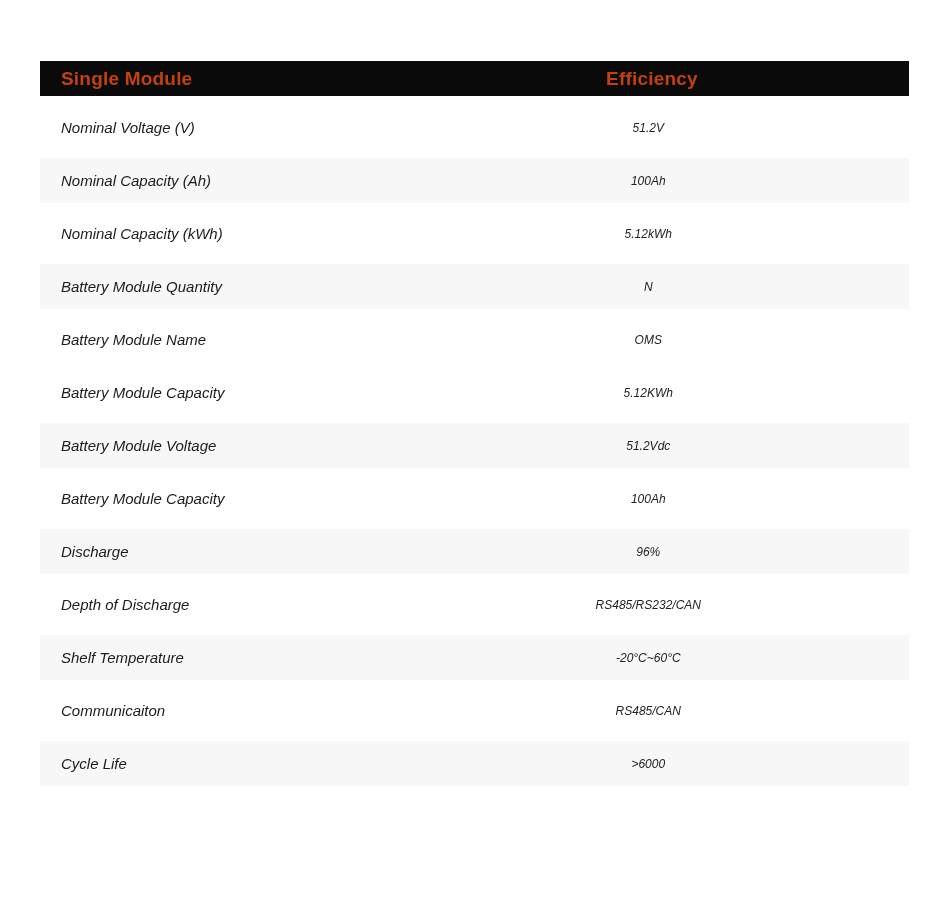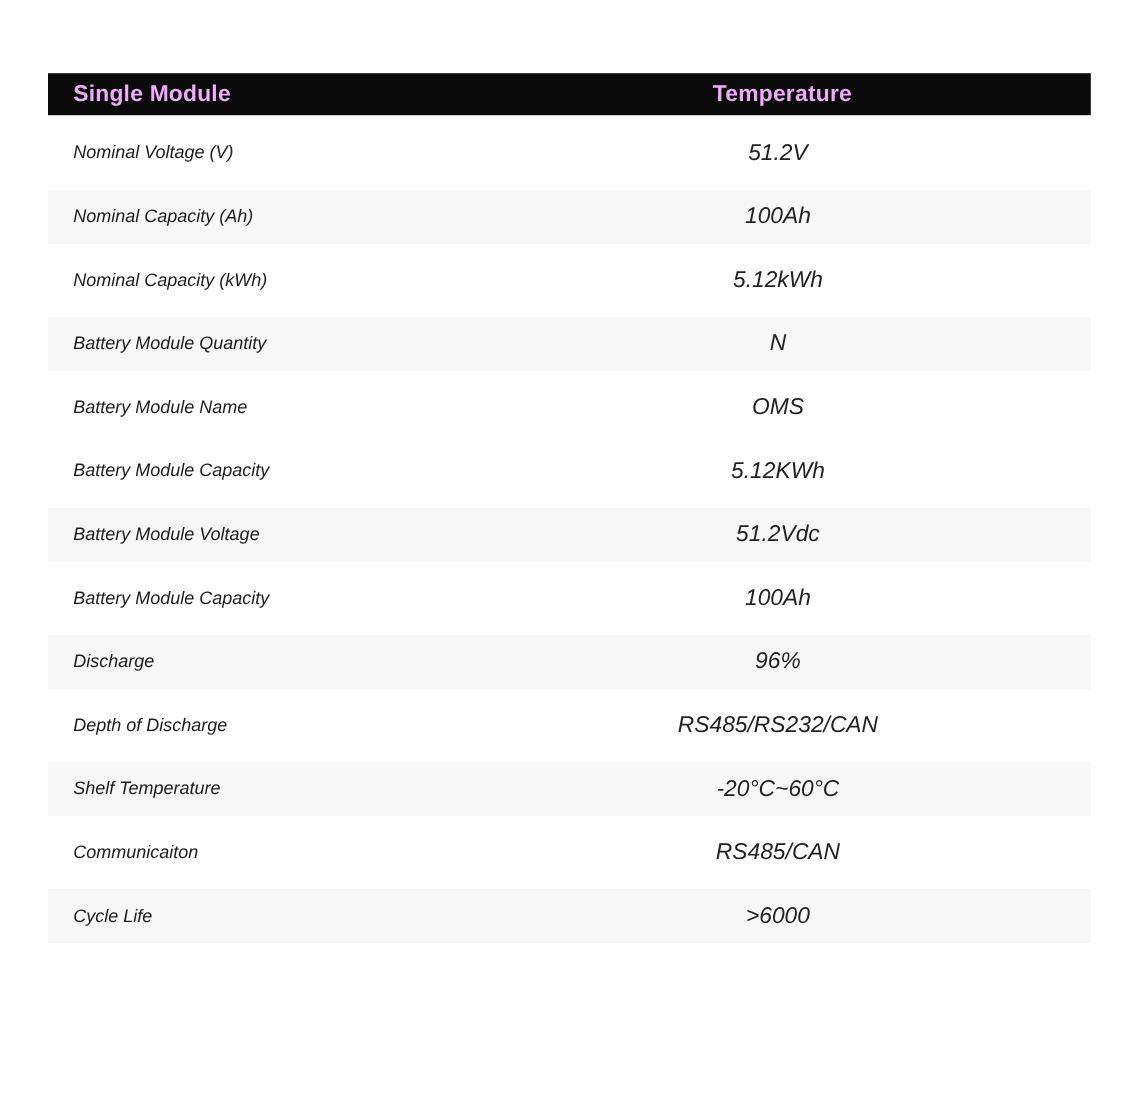--- a/index.html
+++ b/index.html
@@ -14,21 +14,21 @@
     position: absolute;
     left: 40px;
     top: 61px;
     width: 869px;
   }
   .table-header {
     display: flex;
     align-items: center;
     height: 35px;
     background: #0a0a0a;
-    color: #f0abfc;
+    color: #c2410c;
     font-weight: bold;
     font-size: 19px;
     letter-spacing: 0.2px;
     gap: 12px;
   }
   .col-label {
     width: 40%;
     padding-left: 21px;
   }
   .col-value {
@@ -46,31 +46,31 @@
     color: #1c1c1c;
     font-style: italic;
   }
   .row.striped {
     background: #f7f7f7;
     background-clip: content-box;
     padding: 4px 0;
     align-items: center;
   }
   .row .col-value {
-    font-size: 19px;
+    font-size: 12px;
     color: #222222;
   }
 </style>
 </head>
 <body>
 
 <div class="spec-table">
   <div class="table-header">
     <div class="col-label">Single Module</div>
-    <div class="col-value">Temperature</div>
+    <div class="col-value">Efficiency</div>
   </div>
   <div class="table-body">
       <div class="row">
         <div class="col-label">Nominal Voltage (V)</div>
         <div class="col-value">51.2V</div>
       </div>
       <div class="row striped">
         <div class="col-label">Nominal Capacity (Ah)</div>
         <div class="col-value">100Ah</div>
       </div>

